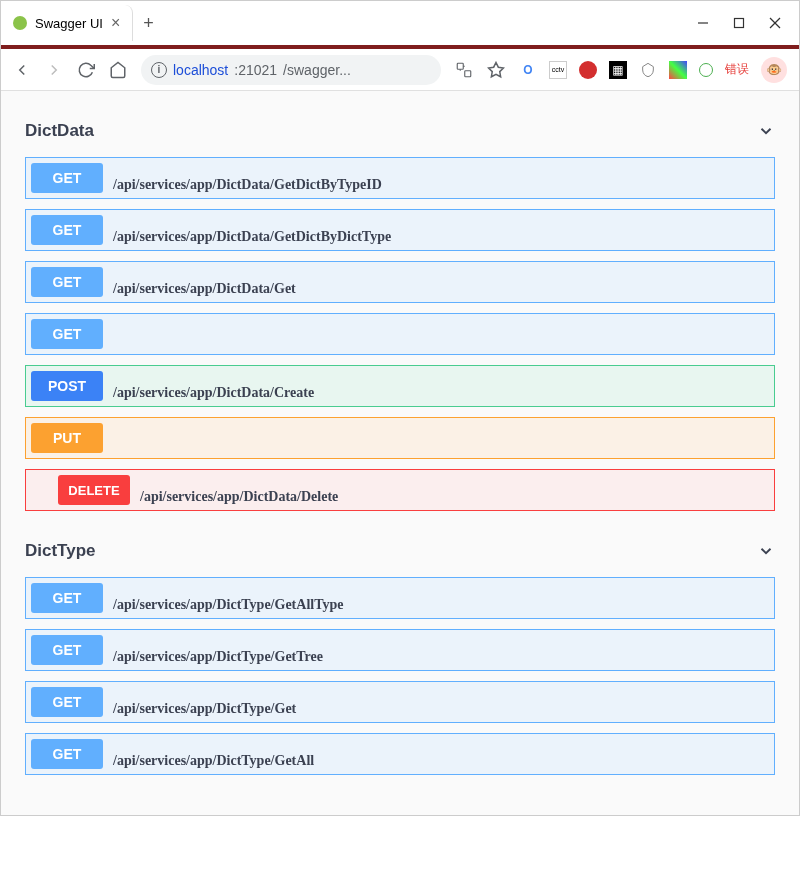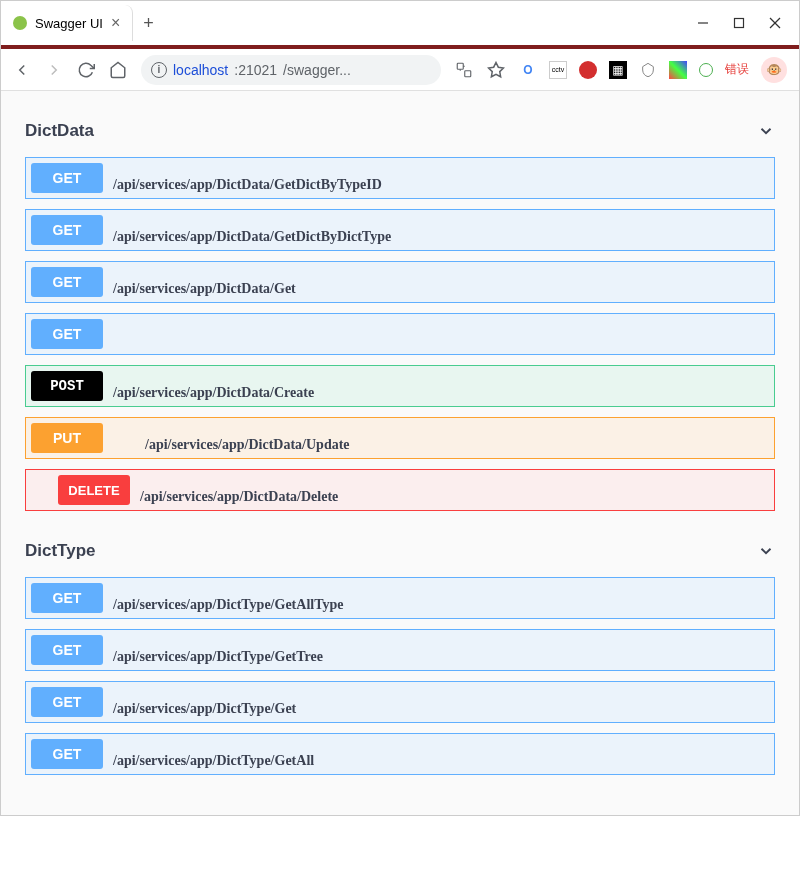--- a/index.html
+++ b/index.html
@@ -28,21 +28,21 @@
 .tag-title { font-size: 17px; font-weight: 700; color: #3b4151; }
 .chevron { width: 18px; height: 18px; }
 .endpoints { display: flex; flex-direction: column; gap: 10px; margin-top: 6px; }
 .op { display: flex; align-items: flex-end; height: 42px; border-radius: 0; border: 1px solid; padding: 5px; cursor: pointer; }
 .op-get { background: #ebf3fb; border-color: #61affe; }
 .op-post { background: #e8f6f0; border-color: #49cc90; }
 .op-put { background: #fbf1e6; border-color: #fca130; gap: 32px; }
 .op-delete { background: #fbeeee; border-color: #f93e3e; padding-left: 32px; }
 .method { width: 72px; height: 30px; display: flex; align-items: center; justify-content: center; border-radius: 3px; font-size: 14px; font-weight: 700; color: #fff; }
 .m-get { background: #61affe; }
-.m-post { background: #000000; font-family: Liberation Mono, monospace; }
+.m-post { background: #3b82f6; }
 .m-put { background: #fca130; }
 .m-delete { background: #f93e3e; font-size: 13px; }
 .path { font-family: Liberation Serif, serif; font-size: 14px; font-weight: 600; color: #3b4151; padding-left: 10px; }
 </style>
 </head>
 <body>
 
 <div class="browser">
 
   <div class="titlebar">
@@ -153,21 +153,20 @@
           </div>
         <div class="op op-get">
             <span class="method m-get">GET</span>
           </div>
         <div class="op op-post">
             <span class="method m-post">POST</span>
             <span class="path">/api/services/app/DictData/Create</span>
           </div>
         <div class="op op-put">
             <span class="method m-put">PUT</span>
-            <span class="path">/api/services/app/DictData/Update</span>
           </div>
         <div class="op op-delete">
             <span class="method m-delete">DELETE</span>
             <span class="path">/api/services/app/DictData/Delete</span>
           </div>
       </div>
     </div>
 
     <div class="tag-section">
       <div class="tag-header">

